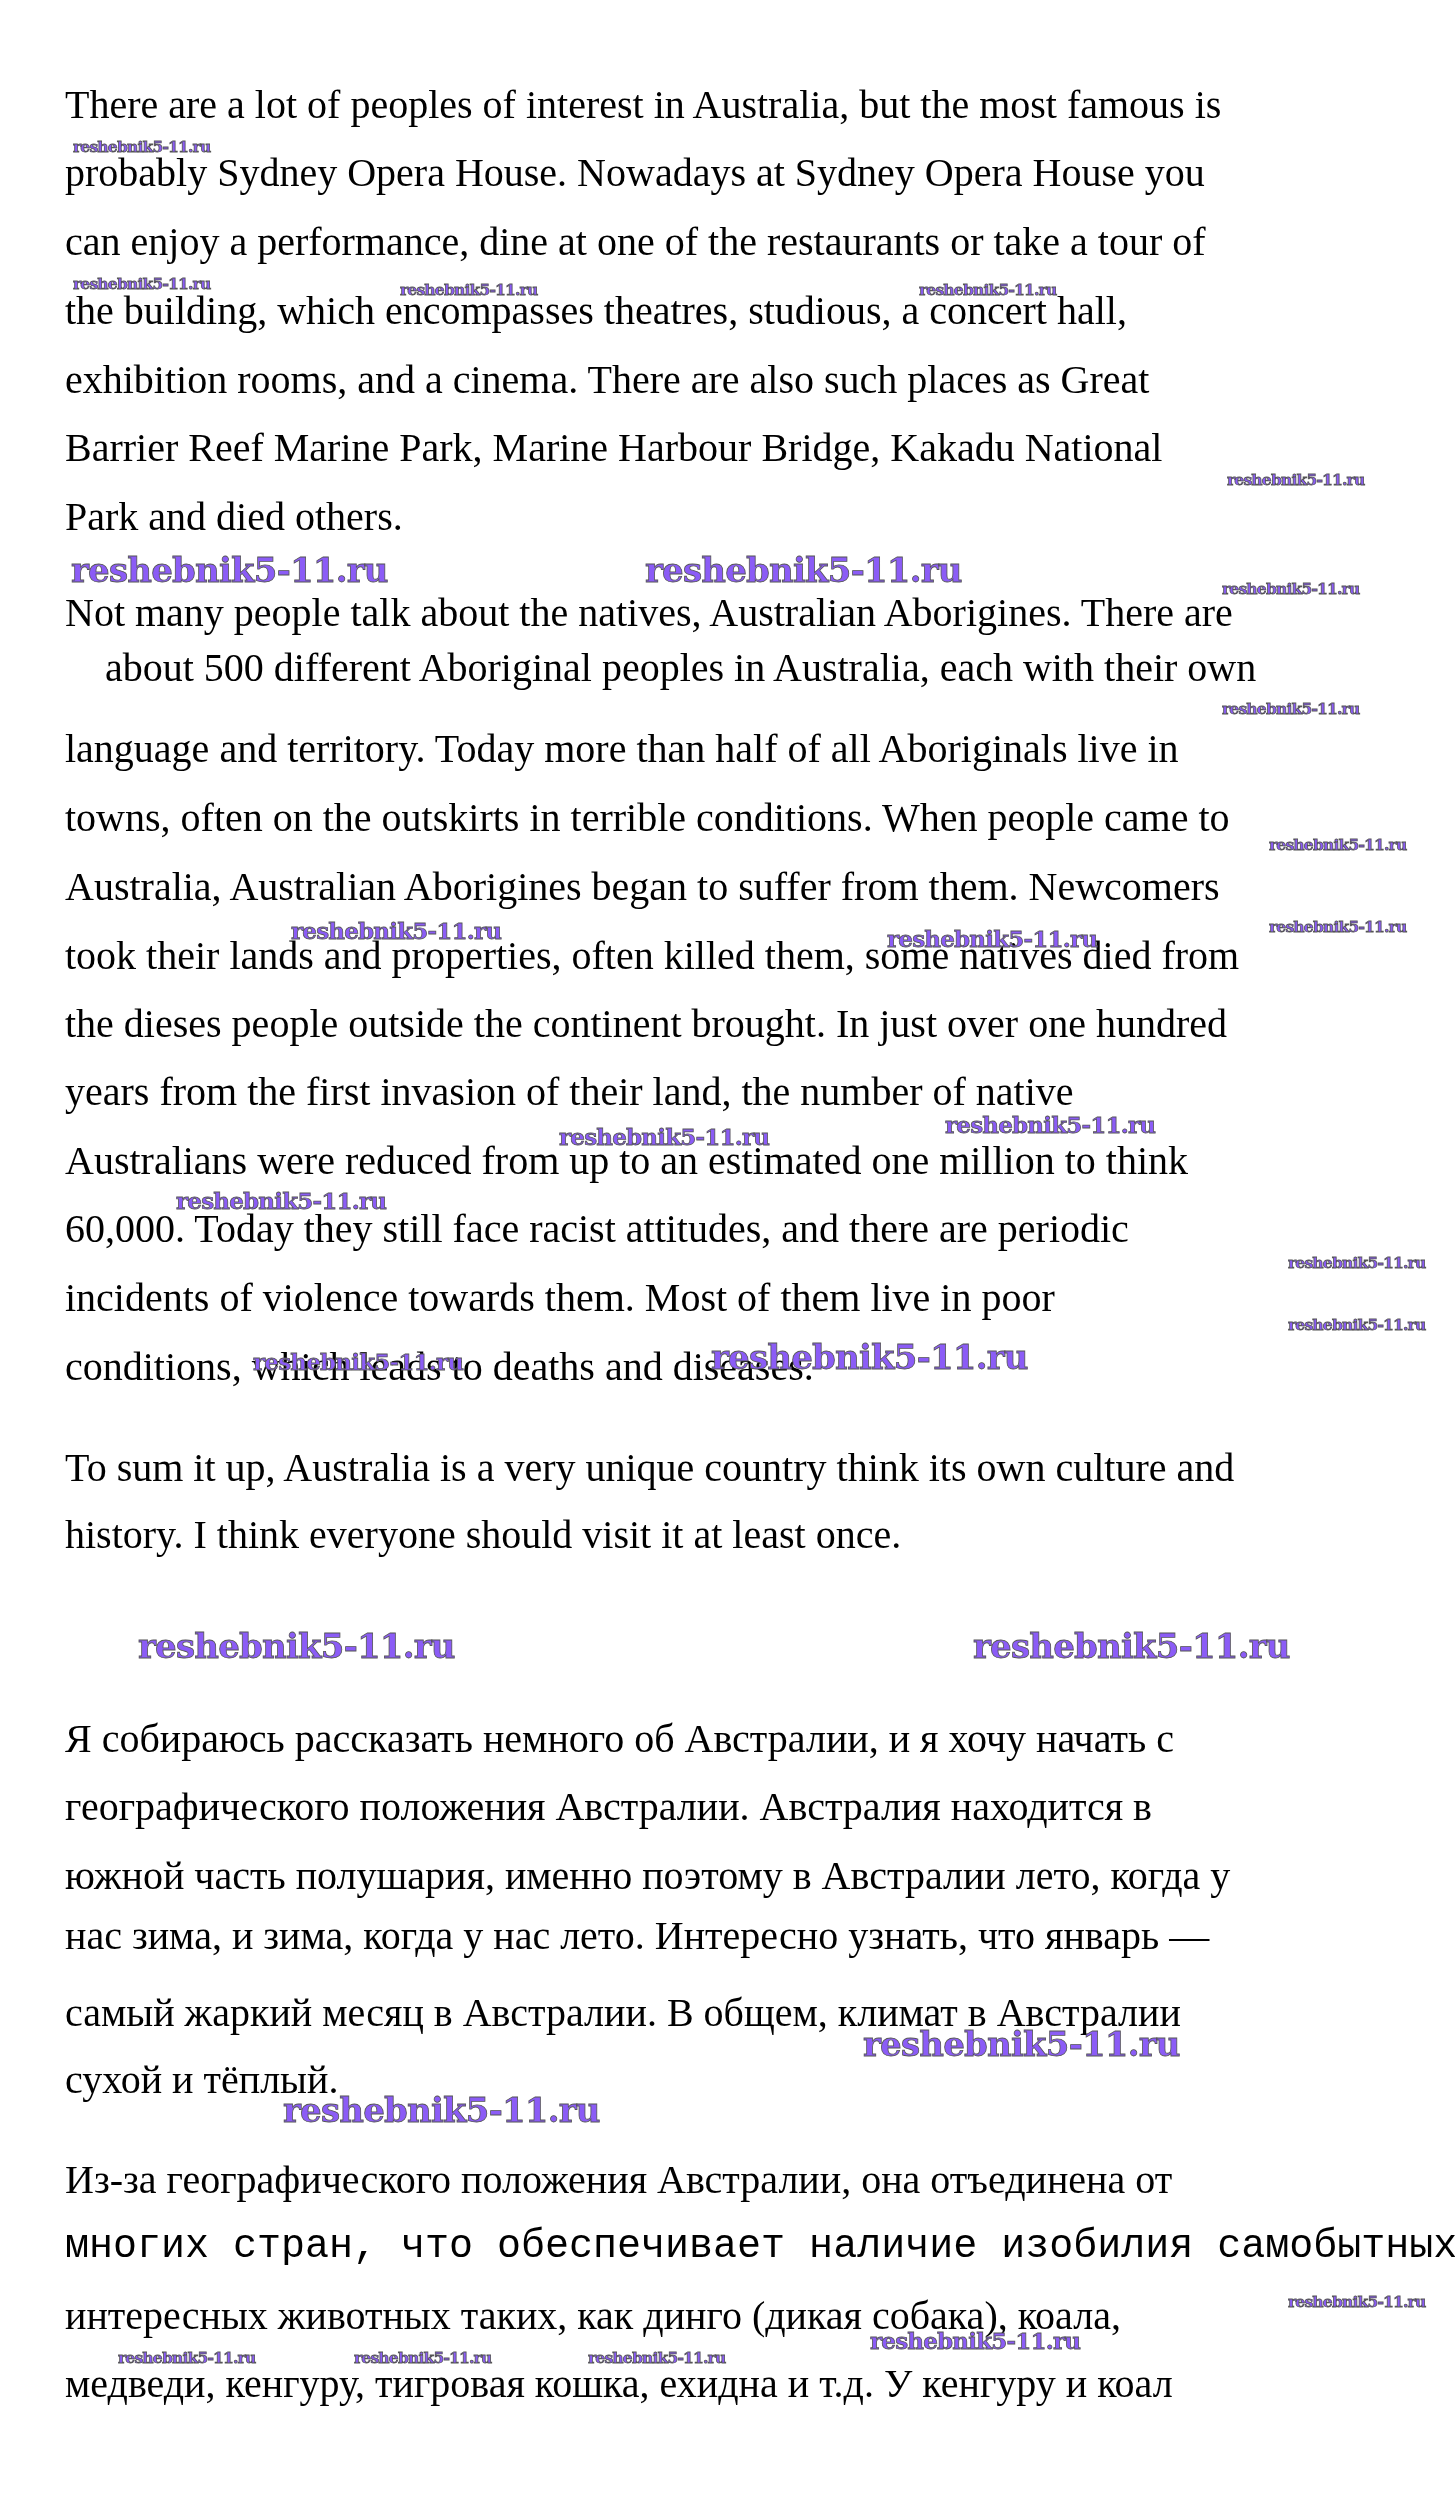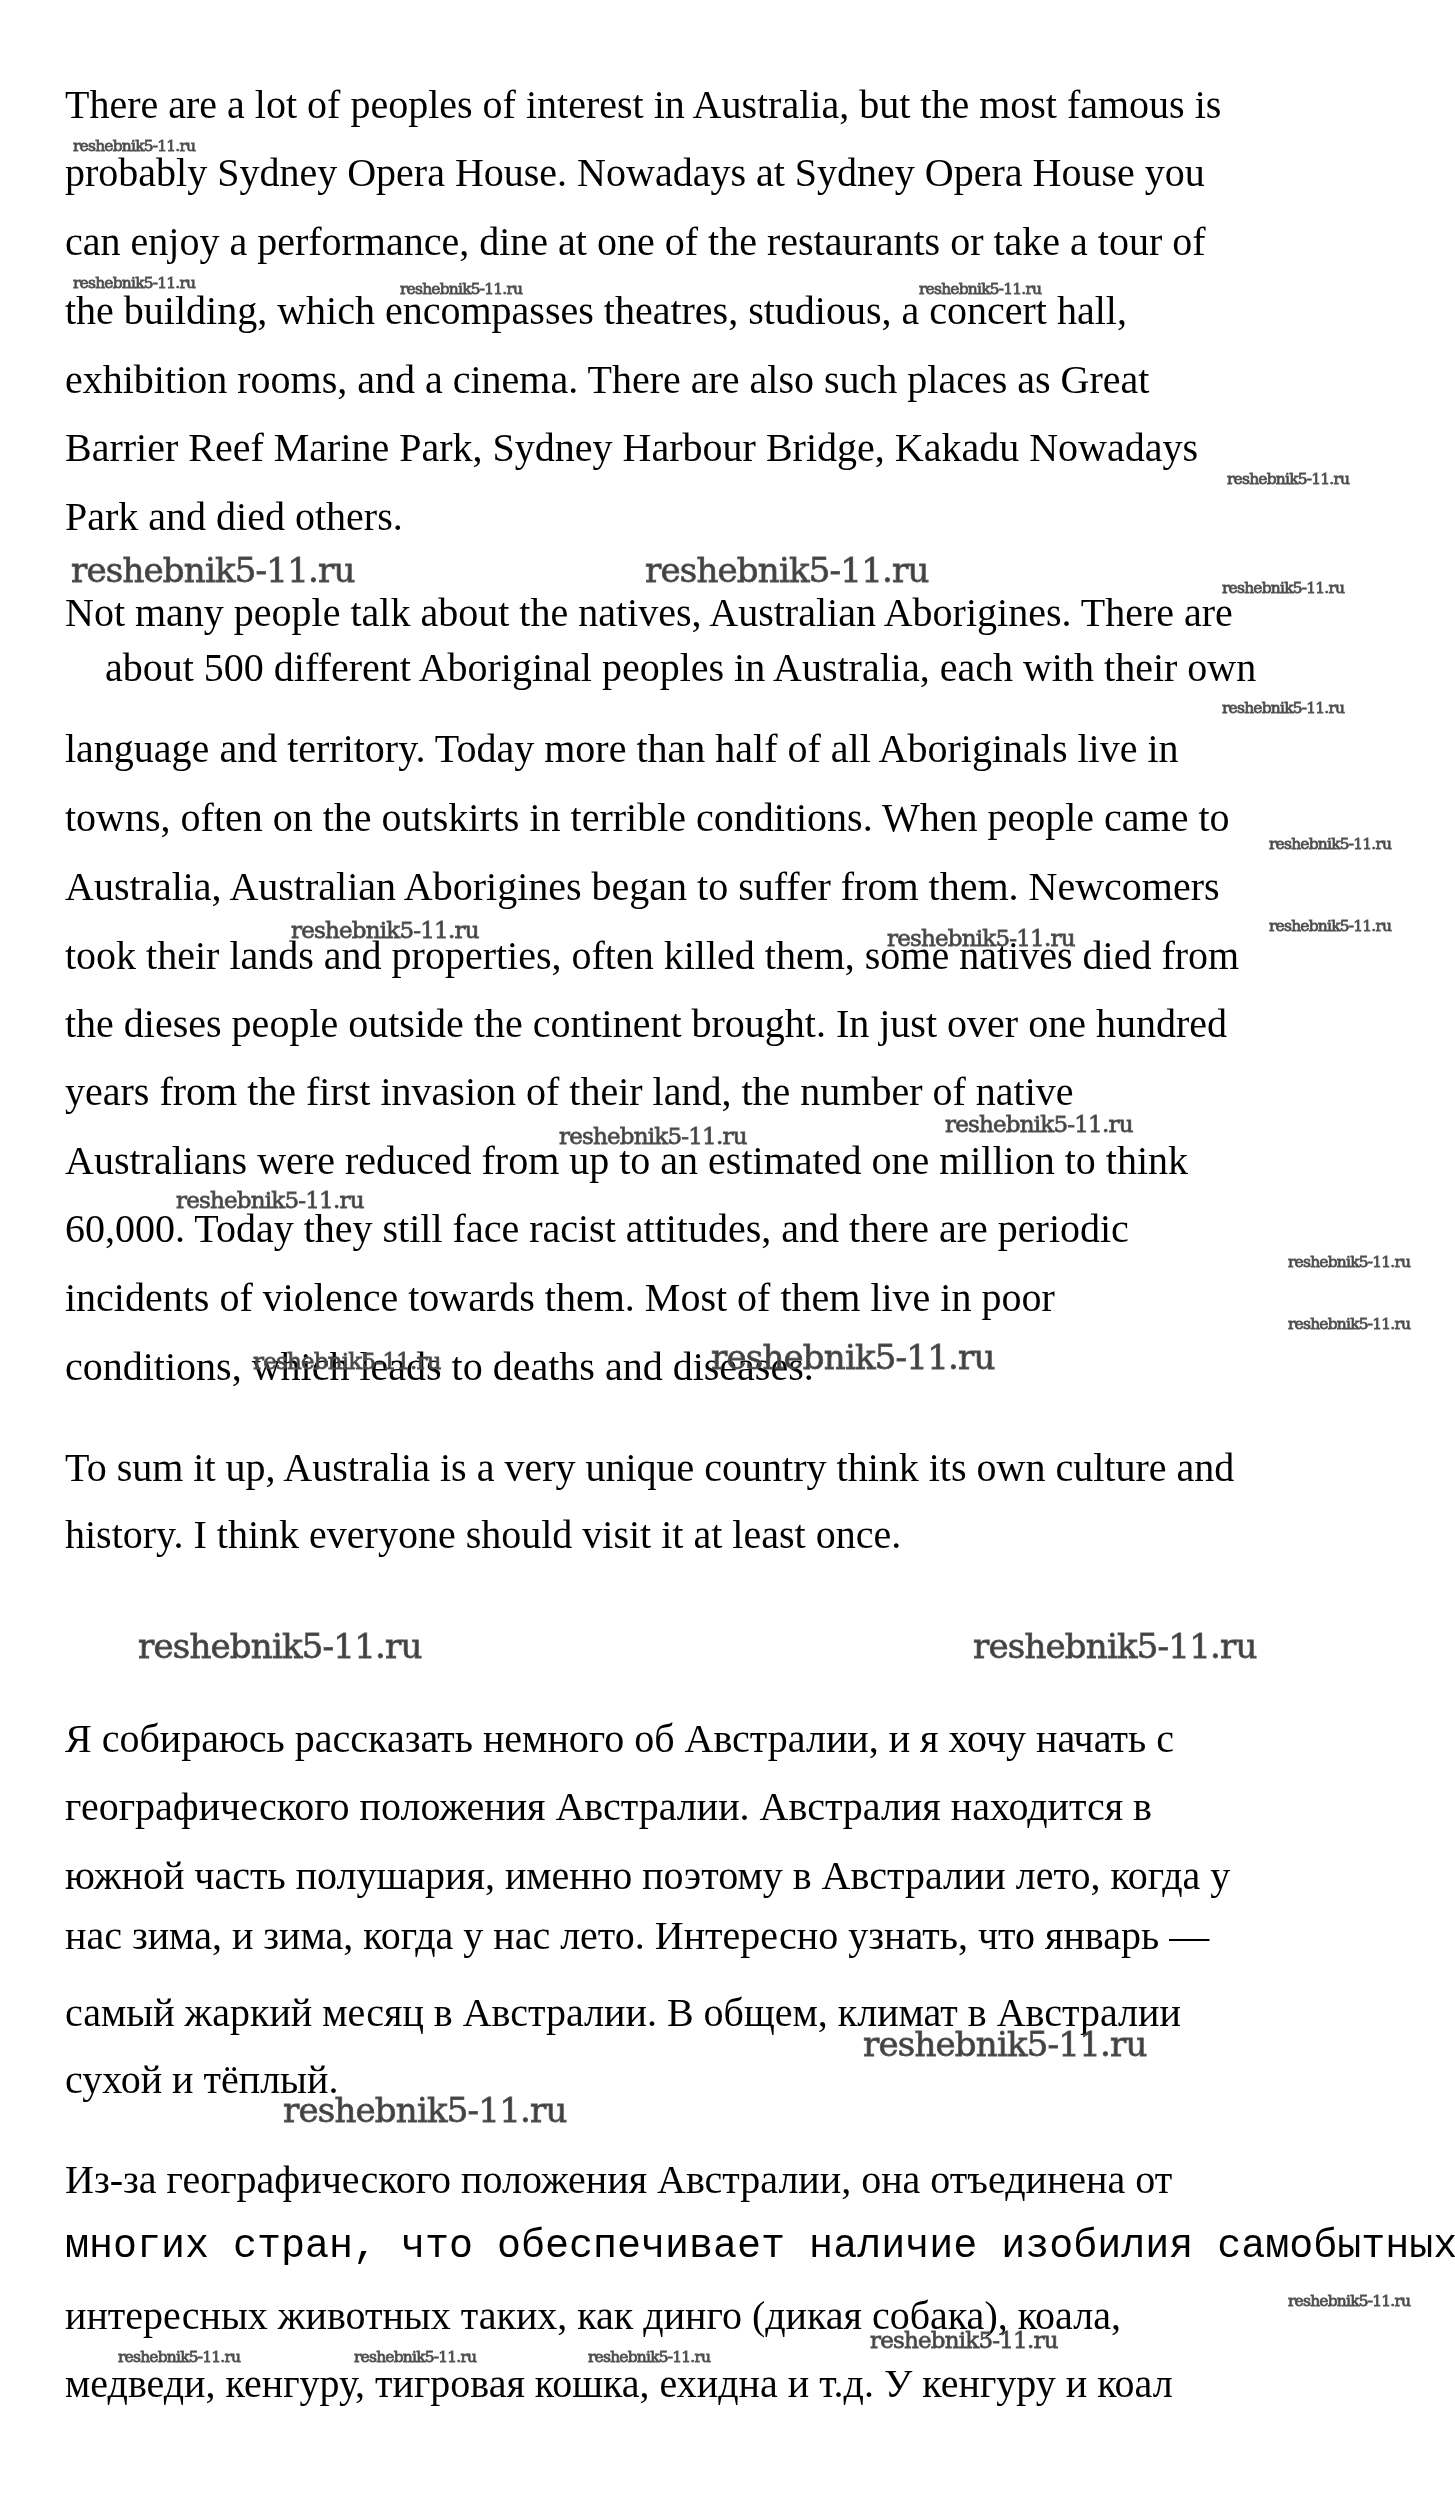--- a/index.html
+++ b/index.html
@@ -6,38 +6,38 @@
   body { width:1455px; height:2512px; position:relative; overflow:hidden; }
   .line {
     position:absolute; left:65px; white-space:nowrap;
     font-family:"Liberation Serif", "DejaVu Serif", serif;
     font-size:40px; line-height:47px; color:#000;
     transform-origin:left center;
   }
   .wm {
     position:absolute; white-space:nowrap;
     font-family:"DejaVu Serif", "Liberation Serif", serif;
-    font-weight:normal; color:#404040;
+    font-weight:bold; color:#8b5cf6;
     -webkit-text-stroke:0.8px #555;
     letter-spacing:-0.8px;
   }
   .wm.big { font-size:34px; }
   .wm.mid { font-size:23px; }
   .wm.small { font-size:15.5px; }
 </style>
 </head>
 <body>
 
 <div>
   <div class="line" style="top:81px;">There are a lot of peoples of interest in Australia, but the most famous is</div>
   <div class="line" style="top:149px;">probably Sydney Opera House. Nowadays at Sydney Opera House you</div>
   <div class="line" style="top:218px;">can enjoy a performance, dine at one of the restaurants or take a tour of</div>
   <div class="line" style="top:287px;">the building, which encompasses theatres, studious, a concert hall,</div>
   <div class="line" style="top:356px;">exhibition rooms, and a cinema. There are also such places as Great</div>
-  <div class="line" style="top:424px;">Barrier Reef Marine Park, Sydney Harbour Bridge, Kakadu Nowadays</div>
+  <div class="line" style="top:424px;">Barrier Reef Marine Park, Marine Harbour Bridge, Kakadu National</div>
   <div class="line" style="top:493px;">Park and died others.</div>
 </div>
 
 <div>
   <div class="line" style="top:589px;">Not many people talk about the natives, Australian Aborigines. There are</div>
   <div class="line" style="top:644px;margin-left:40px;">about 500 different Aboriginal peoples in Australia, each with their own</div>
   <div class="line" style="top:725px;">language and territory. Today more than half of all Aboriginals live in</div>
   <div class="line" style="top:794px;">towns, often on the outskirts in terrible conditions. When people came to</div>
   <div class="line" style="top:863px;">Australia, Australian Aborigines began to suffer from them. Newcomers</div>
   <div class="line" style="top:932px;">took their lands and properties, often killed them, some natives died from</div>

